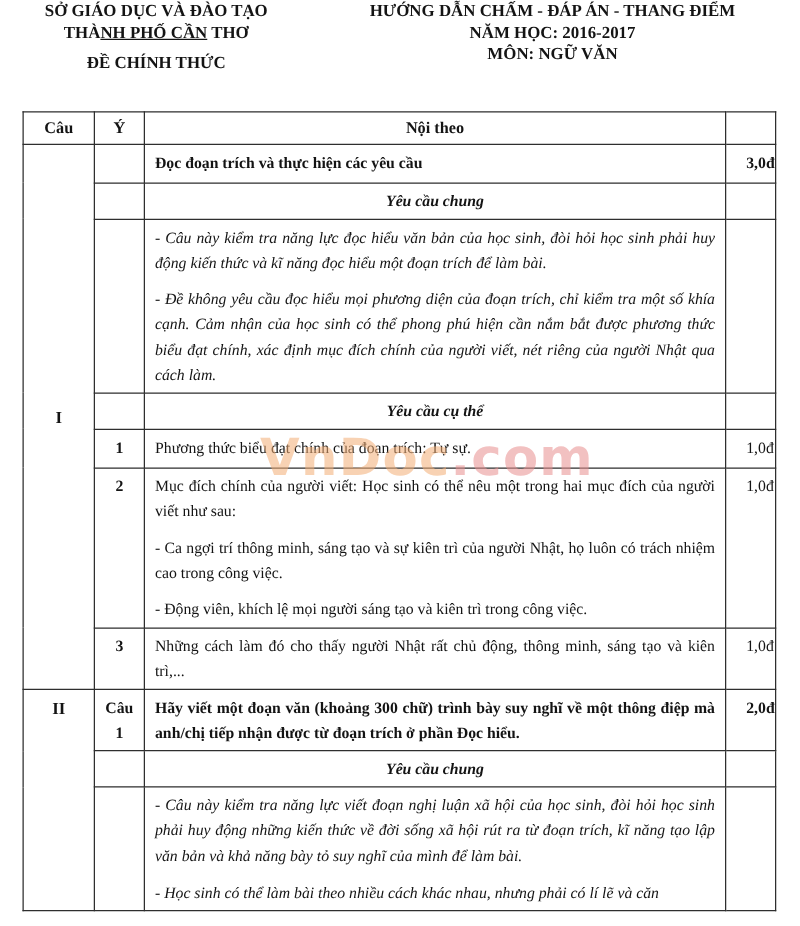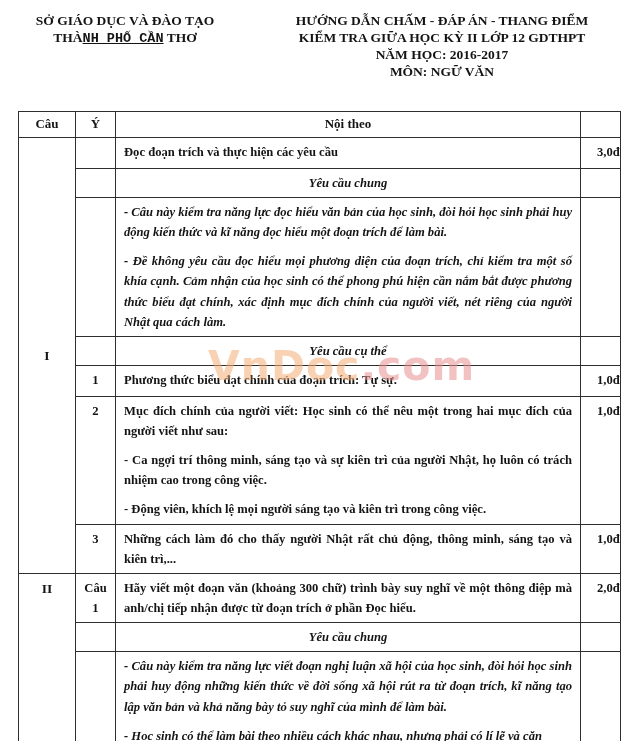--- a/index.html
+++ b/index.html
@@ -2,41 +2,41 @@
 <html lang="vi"><head>
 <meta charset="utf-8">
 <style>
   html,body { margin:0; padding:0; background:#fff; }
   .page {
     position:relative; width:640px; height:741px; overflow:hidden;
     background:#ffffff; color:#141414;
     font-family:"Liberation Serif", serif;
   }
   
-  .header { display:flex; padding-top:12px; }
+  .header { display:flex; padding-top:0; }
   .header-left {
     width:250px; text-align:center; font-weight:bold;
     font-size:13.5px; line-height:17px; white-space:nowrap;
   }
   .header-left .line3 { margin-top:7px; }
-  .underlined { text-decoration:underline;font-family:Liberation Mono, monospace; }
+  .underlined { text-decoration:underline; }
   .header-right {
     flex:1; text-align:center; font-weight:bold;
     font-size:13.5px; line-height:17px; padding-right:6px; white-space:nowrap;
   }
   .header-right .line5 { font-size:12.8px; }
   
   table.answer-table {
     border-collapse:collapse; table-layout:fixed;
     width:602px; margin:31px 0 0 18px;
   }
   .answer-table td, .answer-table th {
     border:1px solid #2e2e2e; vertical-align:top;
     padding:4px 8px; font-size:12.6px; line-height:1.6;
-    font-weight:bold; text-align:left; overflow:hidden;
+    font-weight:normal; text-align:left; overflow:hidden;
   }
   .answer-table th { text-align:center; font-weight:bold; font-size:13px; padding:2px 4px; height:18px; }
   .col-cau { width:57px; } .col-y { width:40px; } .col-nd { width:465px; } .col-pts { width:40px; }
   td.cell-section { text-align:center; font-weight:bold; font-size:13.5px; }
   td.v-mid { vertical-align:middle; }
   td.cell-y { text-align:center; font-weight:bold; padding:4px 2px; }
   td.cell-pts { text-align:center; padding:4px 16px; }
   td.bold, .bold { font-weight:bold; }
   td.bi { font-weight:bold; font-style:italic;text-align:center; }
   td.cell-nd p { margin:0 0 9px 0; text-align:justify; }
@@ -53,24 +53,24 @@
 </style>
 </head>
 <body>
 
 <div class="page">
 
   <div class="header">
     <div class="header-left">
       <div>SỞ GIÁO DỤC VÀ ĐÀO TẠO</div>
       <div><span>THÀ</span><span class="underlined">NH PHỐ CẦN</span><span> THƠ</span></div>
+      <div class="line3">ĐỀ CHÍNH THỨC</div>
     </div>
     <div class="header-right">
       <div>HƯỚNG DẪN CHẤM - ĐÁP ÁN - THANG ĐIỂM</div>
-      <div>KIỂM TRA GIỮA HỌC KỲ II LỚP 12 GDTHPT</div>
       <div>NĂM HỌC: 2016-2017</div>
       <div>MÔN: NGỮ VĂN</div>
     </div>
   </div>
 
   <table class="answer-table">
     <colgroup>
       <col class="col-cau">
         <col class="col-y">
         <col class="col-nd">

